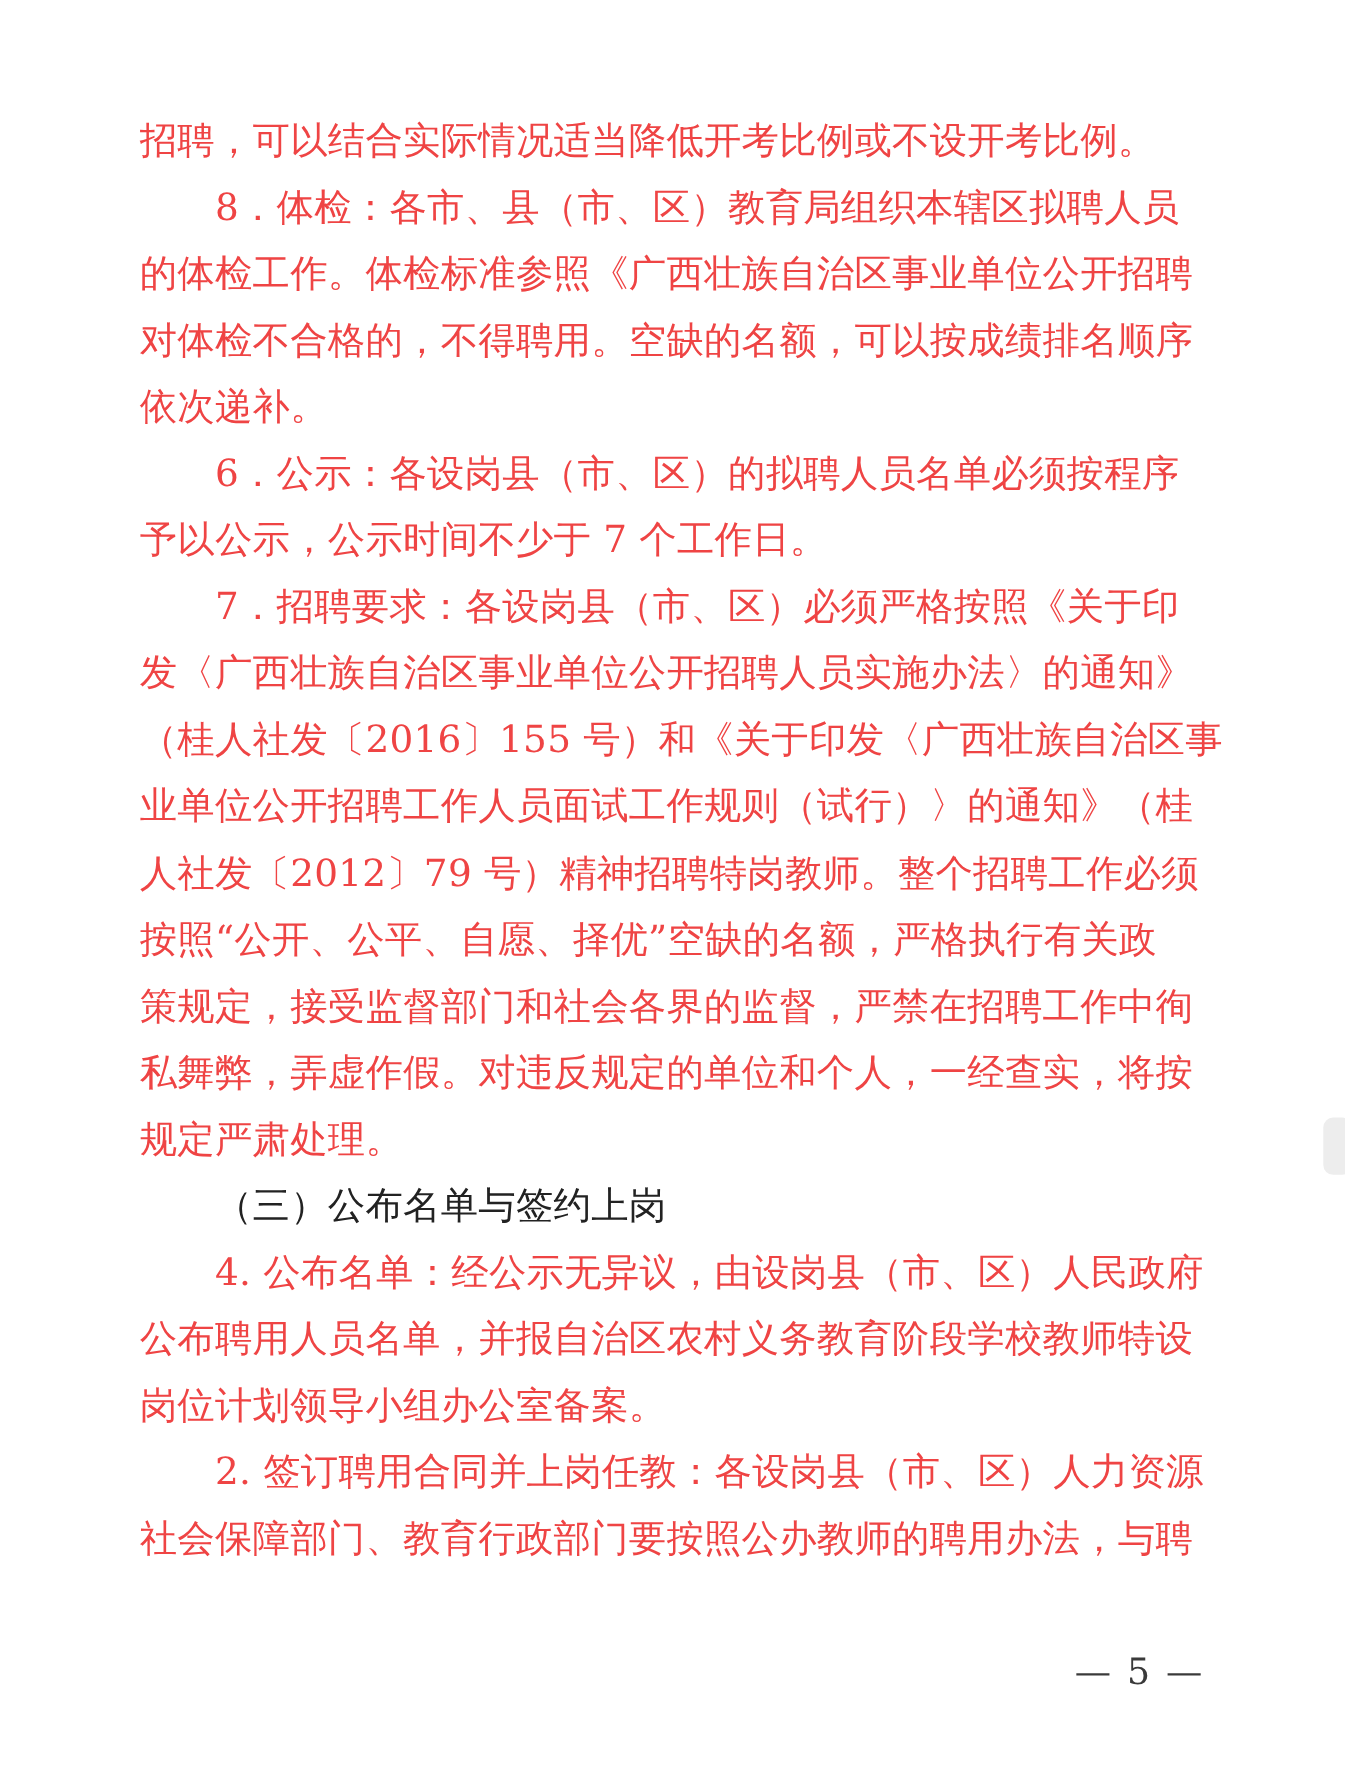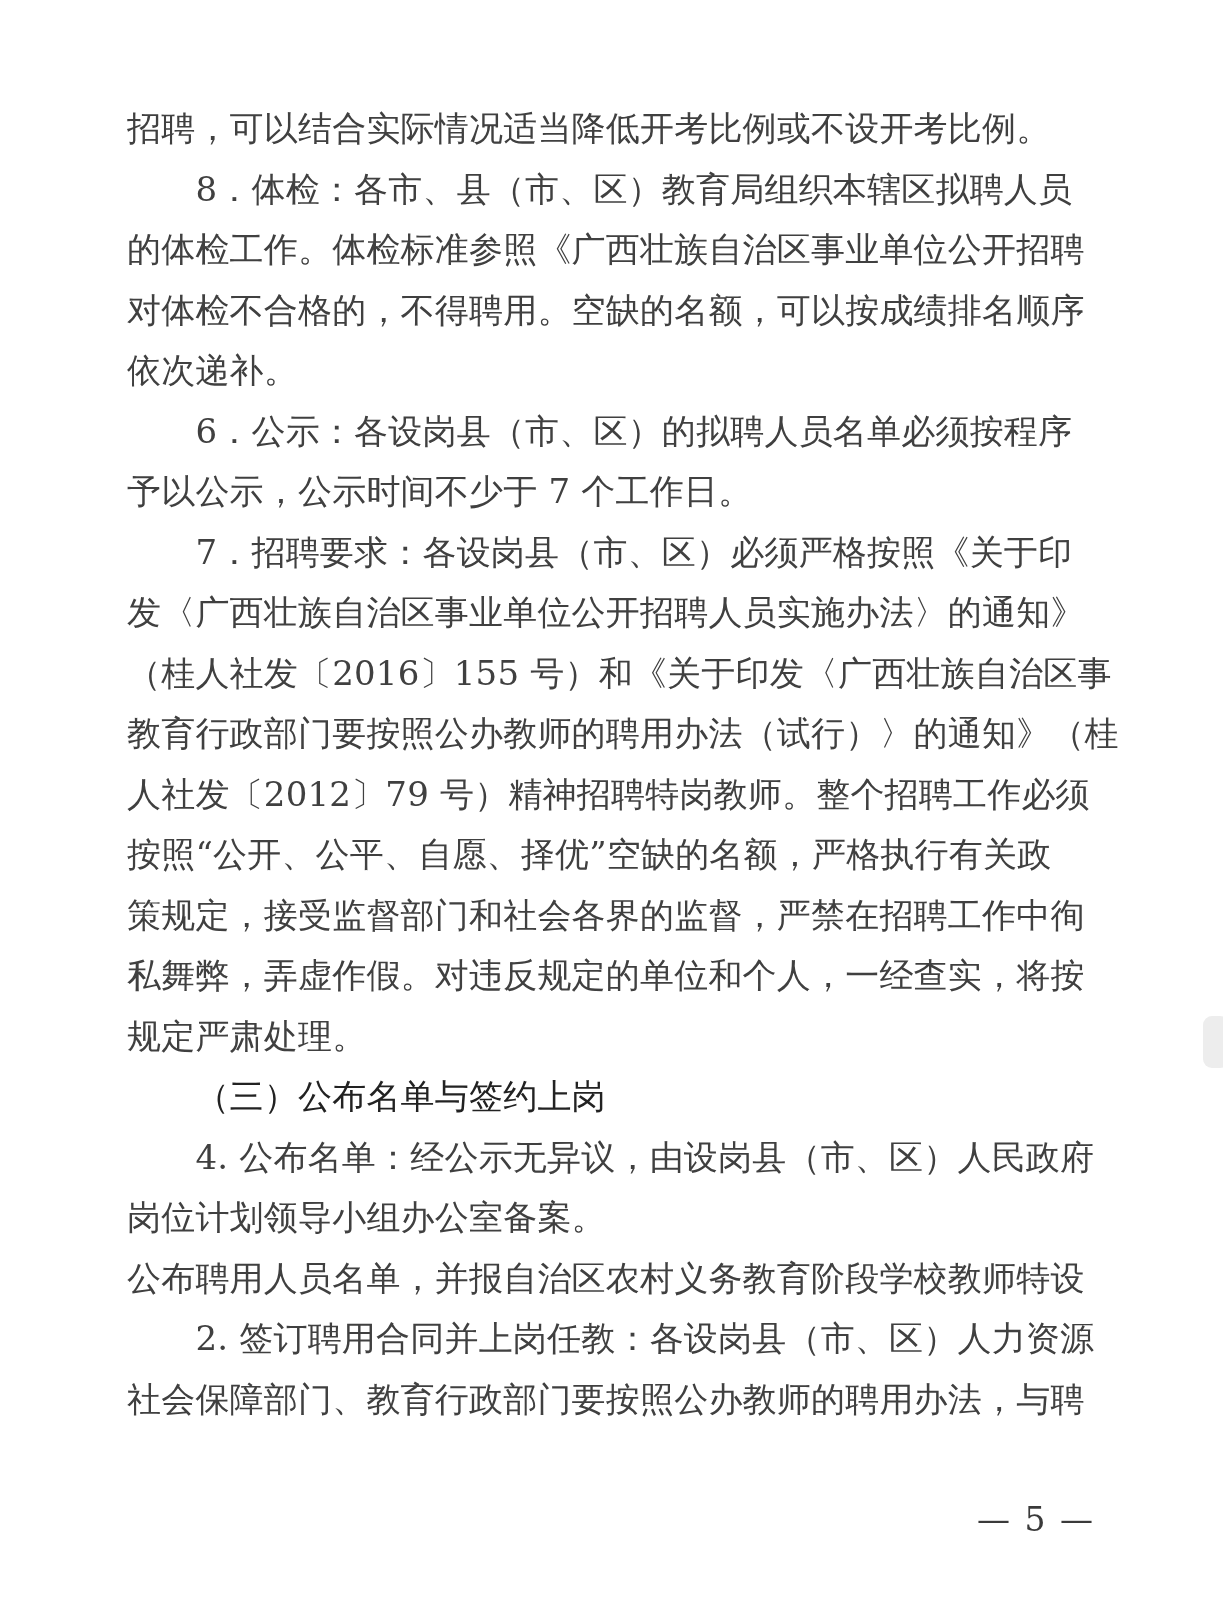--- a/index.html
+++ b/index.html
@@ -22,21 +22,21 @@
   .text-block {
     position: absolute;
     left: 127px;
     top: 98px;
     width: 965px;
   }
   .line {
     font-size: 34px;
     height: 60.5px;
     line-height: 60.5px;
-    color: #404040;
+    color: #ef4444;
     letter-spacing: 0.2px;
     white-space: nowrap;
     font-weight: 400;
   }
   .line.heading {
     font-weight: 400;
     color: #222222;
   }
   .footer {
     position: absolute;
@@ -67,30 +67,30 @@
     <div class="line">招聘，可以结合实际情况适当降低开考比例或不设开考比例。</div>
     <div class="line">　　8．体检：各市、县（市、区）教育局组织本辖区拟聘人员</div>
     <div class="line">的体检工作。体检标准参照《广西壮族自治区事业单位公开招聘</div>
     <div class="line">对体检不合格的，不得聘用。空缺的名额，可以按成绩排名顺序</div>
     <div class="line">依次递补。</div>
     <div class="line">　　6．公示：各设岗县（市、区）的拟聘人员名单必须按程序</div>
     <div class="line">予以公示，公示时间不少于 7 个工作日。</div>
     <div class="line">　　7．招聘要求：各设岗县（市、区）必须严格按照《关于印</div>
     <div class="line">发〈广西壮族自治区事业单位公开招聘人员实施办法〉的通知》</div>
     <div class="line">（桂人社发〔2016〕155 号）和《关于印发〈广西壮族自治区事</div>
-    <div class="line">教育行政部门要按照公办教师的聘用办法（试行）〉的通知》（桂</div>
+    <div class="line">业单位公开招聘工作人员面试工作规则（试行）〉的通知》（桂</div>
     <div class="line">人社发〔2012〕79 号）精神招聘特岗教师。整个招聘工作必须</div>
     <div class="line">按照“公开、公平、自愿、择优”空缺的名额，严格执行有关政</div>
     <div class="line">策规定，接受监督部门和社会各界的监督，严禁在招聘工作中徇</div>
     <div class="line">私舞弊，弄虚作假。对违反规定的单位和个人，一经查实，将按</div>
     <div class="line">规定严肃处理。</div>
     <div class="line heading">　　（三）公布名单与签约上岗</div>
     <div class="line">　　4. 公布名单：经公示无异议，由设岗县（市、区）人民政府</div>
+    <div class="line">公布聘用人员名单，并报自治区农村义务教育阶段学校教师特设</div>
     <div class="line">岗位计划领导小组办公室备案。</div>
-    <div class="line">公布聘用人员名单，并报自治区农村义务教育阶段学校教师特设</div>
     <div class="line">　　2. 签订聘用合同并上岗任教：各设岗县（市、区）人力资源</div>
     <div class="line">社会保障部门、教育行政部门要按照公办教师的聘用办法，与聘</div>
   </div>
 
   <div class="footer">— 5 —</div>
 
   <div class="scroll-thumb"></div>
 
 </div>
 

